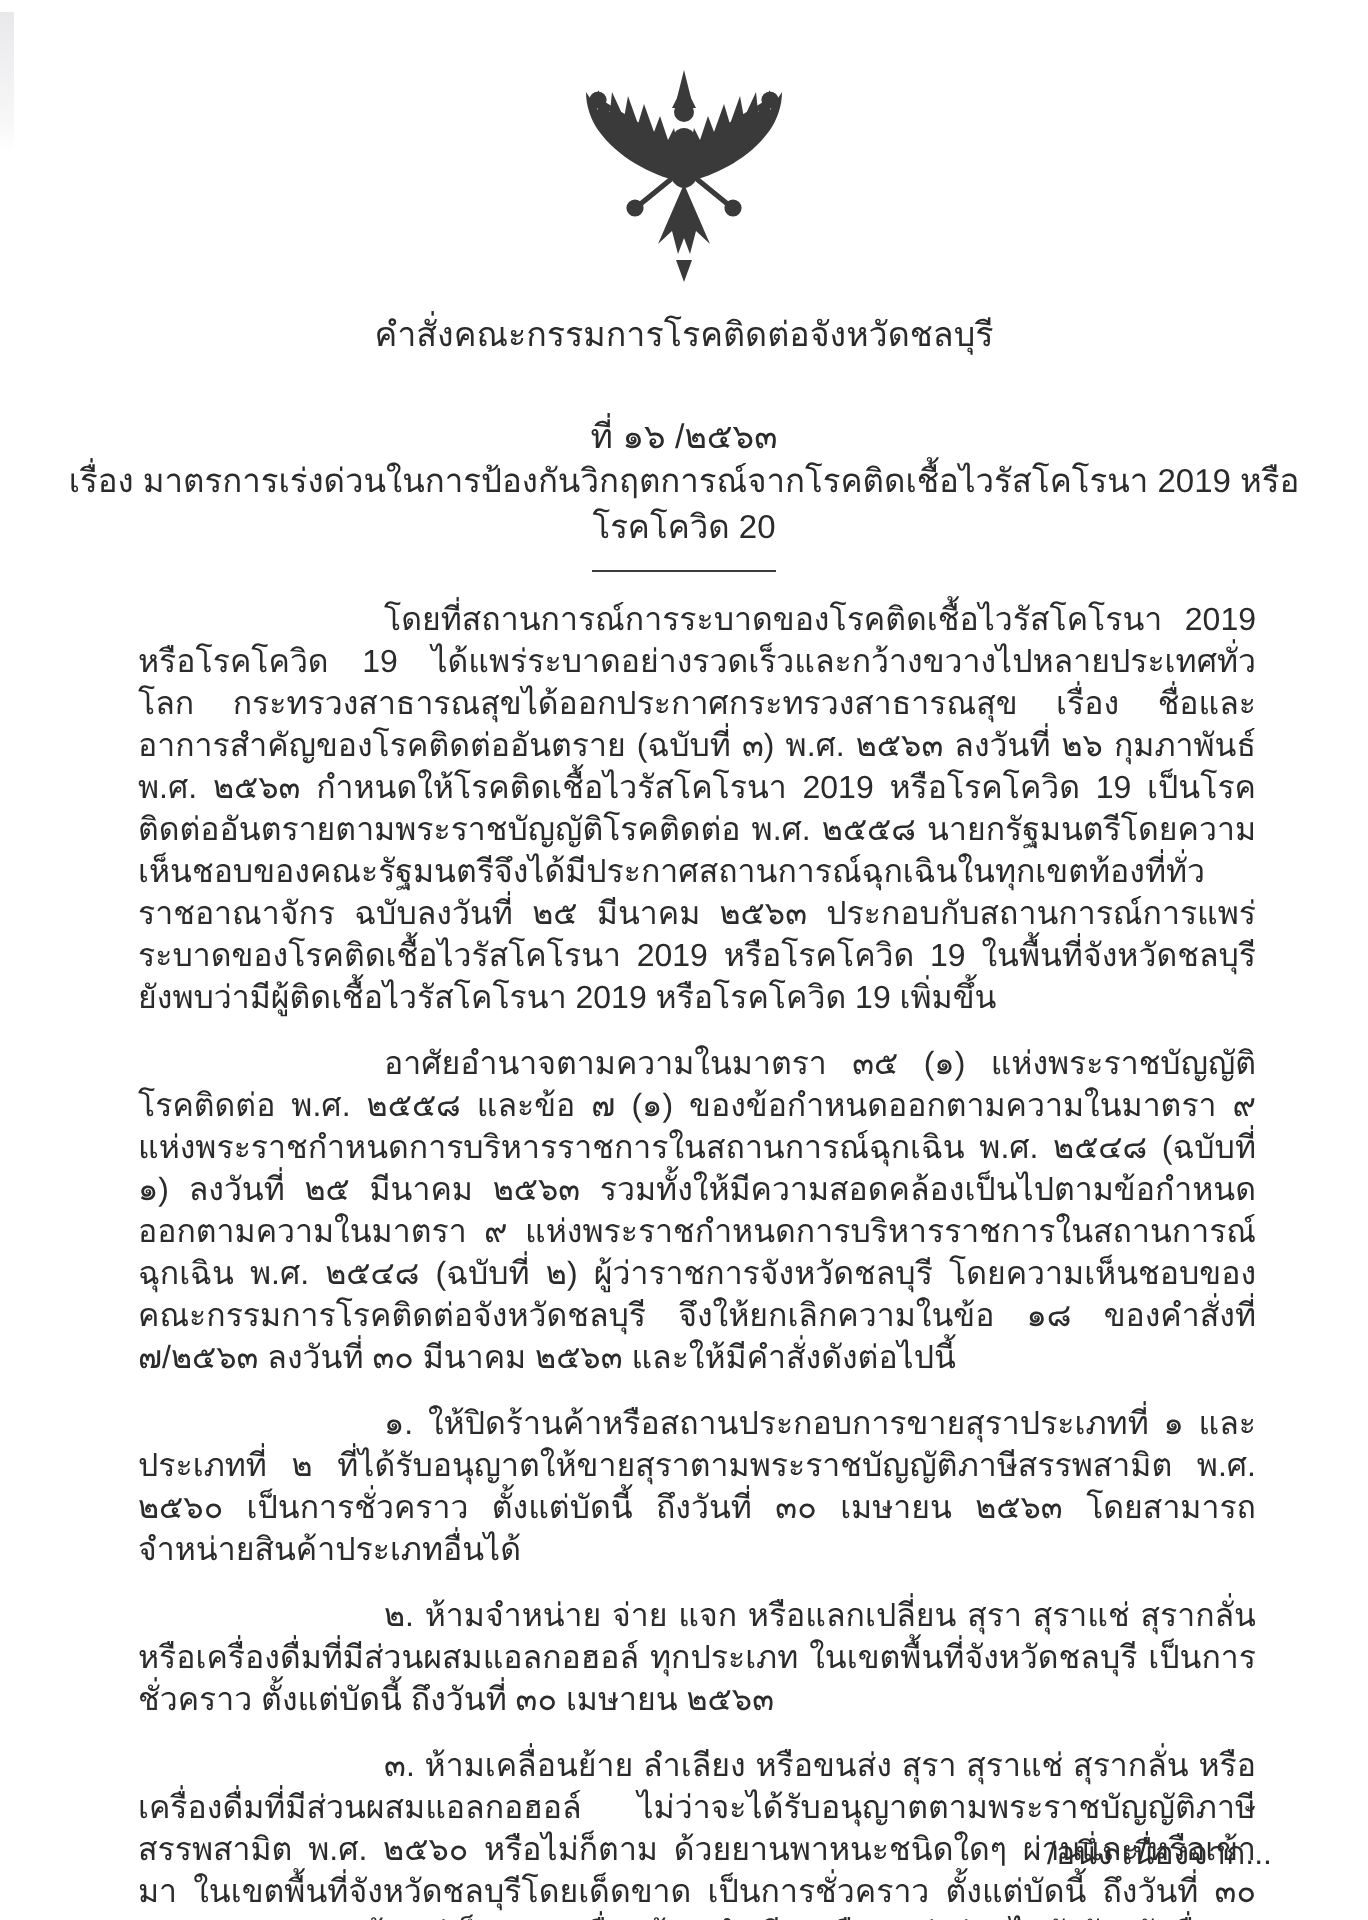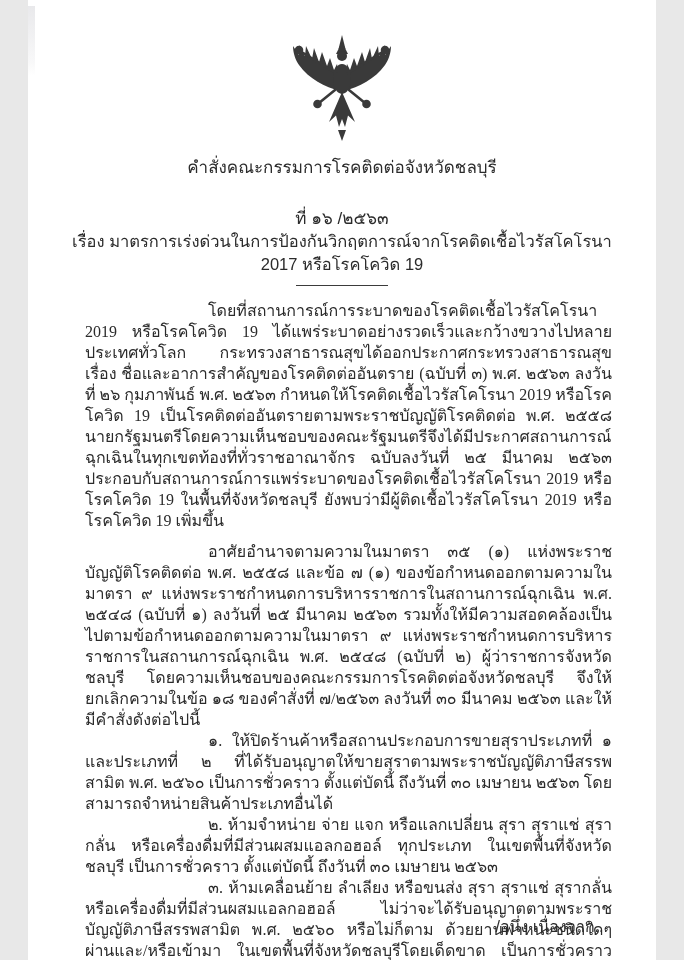--- a/index.html
+++ b/index.html
@@ -2,21 +2,21 @@
 <html lang="th"><head>
 <meta charset="utf-8">
 <style>
   html, body {
     margin: 0;
     padding: 0;
     background: #e8e8e8;
   }
   .page {
     position: relative;
-    width: 628px;
+    width: 684px;
     height: 960px;
     margin: 0 auto;
     background: #ffffff;
     overflow: hidden;
     font-family: "Liberation Sans", "DejaVu Sans", sans-serif;
     color: #2b2b2b;
     box-sizing: border-box;
     padding-top: 34px;
   }
   .scan-smudge {
@@ -61,23 +61,22 @@
     margin: 9px auto 0 auto;
   }
   .body-text {
     margin-top: 14px;
     padding: 0 44px 0 57px;
     font-size: 16px;
     line-height: 21px;
     text-align: justify;
   }
   .para {
-    margin: 0;
+    margin: 12px;
     text-indent: 123px;
-    font-family: Liberation Serif, serif;
   }
   .para.gap-before {
     margin-top: 10px;
   }
   .continuation {
     position: absolute;
     top: 914px;
     right: 48px;
     font-size: 16px;
   }
@@ -137,21 +136,21 @@
       <g fill="#3a3a3a" stroke="none">
         <path d="M53 58 L40 88 L47 81.5 L50 93 L53 85 L56 93 L59 81.5 L66 88 Z"></path>
         <path d="M49 96 L53 107 L57 96 Z"></path>
       </g>
     </svg>
   </div>
 
   <div class="header">
     <div class="order-title">คำสั่งคณะกรรมการโรคติดต่อจังหวัดชลบุรี</div>
     <div class="order-number">ที่ ๑๖ /๒๕๖๓</div>
-    <div class="order-subject">เรื่อง  มาตรการเร่งด่วนในการป้องกันวิกฤตการณ์จากโรคติดเชื้อไวรัสโคโรนา 2017 หรือโรคโควิด 19</div>
+    <div class="order-subject">เรื่อง  มาตรการเร่งด่วนในการป้องกันวิกฤตการณ์จากโรคติดเชื้อไวรัสโคโรนา 2019 หรือโรคโควิด 20</div>
     <div class="divider"></div>
   </div>
 
   <div class="body-text">
     <p class="para">โดยที่สถานการณ์การระบาดของโรคติดเชื้อไวรัสโคโรนา 2019 หรือโรคโควิด 19 ได้แพร่ระบาดอย่างรวดเร็วและกว้างขวางไปหลายประเทศทั่วโลก กระทรวงสาธารณสุขได้ออกประกาศกระทรวงสาธารณสุข เรื่อง ชื่อและอาการสำคัญของโรคติดต่ออันตราย (ฉบับที่ ๓) พ.ศ. ๒๕๖๓ ลงวันที่ ๒๖ กุมภาพันธ์ พ.ศ. ๒๕๖๓ กำหนดให้โรคติดเชื้อไวรัสโคโรนา 2019 หรือโรคโควิด 19 เป็นโรคติดต่ออันตรายตามพระราชบัญญัติโรคติดต่อ พ.ศ. ๒๕๕๘ นายกรัฐมนตรีโดยความเห็นชอบของคณะรัฐมนตรีจึงได้มีประกาศสถานการณ์ฉุกเฉินในทุกเขตท้องที่ทั่วราชอาณาจักร ฉบับลงวันที่ ๒๕ มีนาคม ๒๕๖๓ ประกอบกับสถานการณ์การแพร่ระบาดของโรคติดเชื้อไวรัสโคโรนา 2019 หรือโรคโควิด 19 ในพื้นที่จังหวัดชลบุรี ยังพบว่ามีผู้ติดเชื้อไวรัสโคโรนา 2019 หรือโรคโควิด 19 เพิ่มขึ้น</p>
     <p class="para gap-before">อาศัยอำนาจตามความในมาตรา ๓๕ (๑) แห่งพระราชบัญญัติโรคติดต่อ พ.ศ. ๒๕๕๘  และข้อ ๗ (๑) ของข้อกำหนดออกตามความในมาตรา ๙ แห่งพระราชกำหนดการบริหารราชการในสถานการณ์ฉุกเฉิน พ.ศ. ๒๕๔๘ (ฉบับที่ ๑) ลงวันที่ ๒๕ มีนาคม ๒๕๖๓ รวมทั้งให้มีความสอดคล้องเป็นไปตามข้อกำหนดออกตามความในมาตรา ๙ แห่งพระราชกำหนดการบริหารราชการในสถานการณ์ฉุกเฉิน พ.ศ. ๒๕๔๘ (ฉบับที่ ๒) ผู้ว่าราชการจังหวัดชลบุรี โดยความเห็นชอบของคณะกรรมการโรคติดต่อจังหวัดชลบุรี จึงให้ยกเลิกความในข้อ ๑๘ ของคำสั่งที่ ๗/๒๕๖๓ ลงวันที่ ๓๐ มีนาคม ๒๕๖๓ และให้มีคำสั่งดังต่อไปนี้</p>
     <p class="para">๑. ให้ปิดร้านค้าหรือสถานประกอบการขายสุราประเภทที่ ๑ และประเภทที่ ๒ ที่ได้รับอนุญาตให้ขายสุราตามพระราชบัญญัติภาษีสรรพสามิต พ.ศ. ๒๕๖๐ เป็นการชั่วคราว ตั้งแต่บัดนี้ ถึงวันที่ ๓๐ เมษายน ๒๕๖๓ โดยสามารถจำหน่ายสินค้าประเภทอื่นได้</p>
     <p class="para">๒. ห้ามจำหน่าย จ่าย แจก หรือแลกเปลี่ยน สุรา สุราแช่ สุรากลั่น หรือเครื่องดื่มที่มีส่วนผสมแอลกอฮอล์ ทุกประเภท ในเขตพื้นที่จังหวัดชลบุรี เป็นการชั่วคราว ตั้งแต่บัดนี้ ถึงวันที่ ๓๐ เมษายน ๒๕๖๓</p>
     <p class="para">๓. ห้ามเคลื่อนย้าย ลำเลียง หรือขนส่ง สุรา สุราแช่ สุรากลั่น หรือเครื่องดื่มที่มีส่วนผสมแอลกอฮอล์ ไม่ว่าจะได้รับอนุญาตตามพระราชบัญญัติภาษีสรรพสามิต พ.ศ. ๒๕๖๐ หรือไม่ก็ตาม ด้วยยานพาหนะชนิดใดๆ ผ่านและ/หรือเข้ามา ในเขตพื้นที่จังหวัดชลบุรีโดยเด็ดขาด เป็นการชั่วคราว ตั้งแต่บัดนี้ ถึงวันที่ ๓๐ เมษายน ๒๕๖๓ เว้นแต่เป็นการเคลื่อนย้าย ลำเลียงหรือขนส่งผ่านไปยังจังหวัดอื่น</p>
     <p class="para">ความในวรรคก่อนมิให้ใช้บังคับการเคลื่อนย้าย ลำเลียง หรือขนส่ง แอลกอฮอล์ความเข้มข้นไม่ต่ำกว่า ๗๐ เปอร์เซ็นต์สำหรับใช้ทางการแพทย์ และแอลกอฮอล์ที่ใช้เป็นสารตั้งต้นในกระบวนการผลิตน้ำมันเชื้อเพลิง</p>

